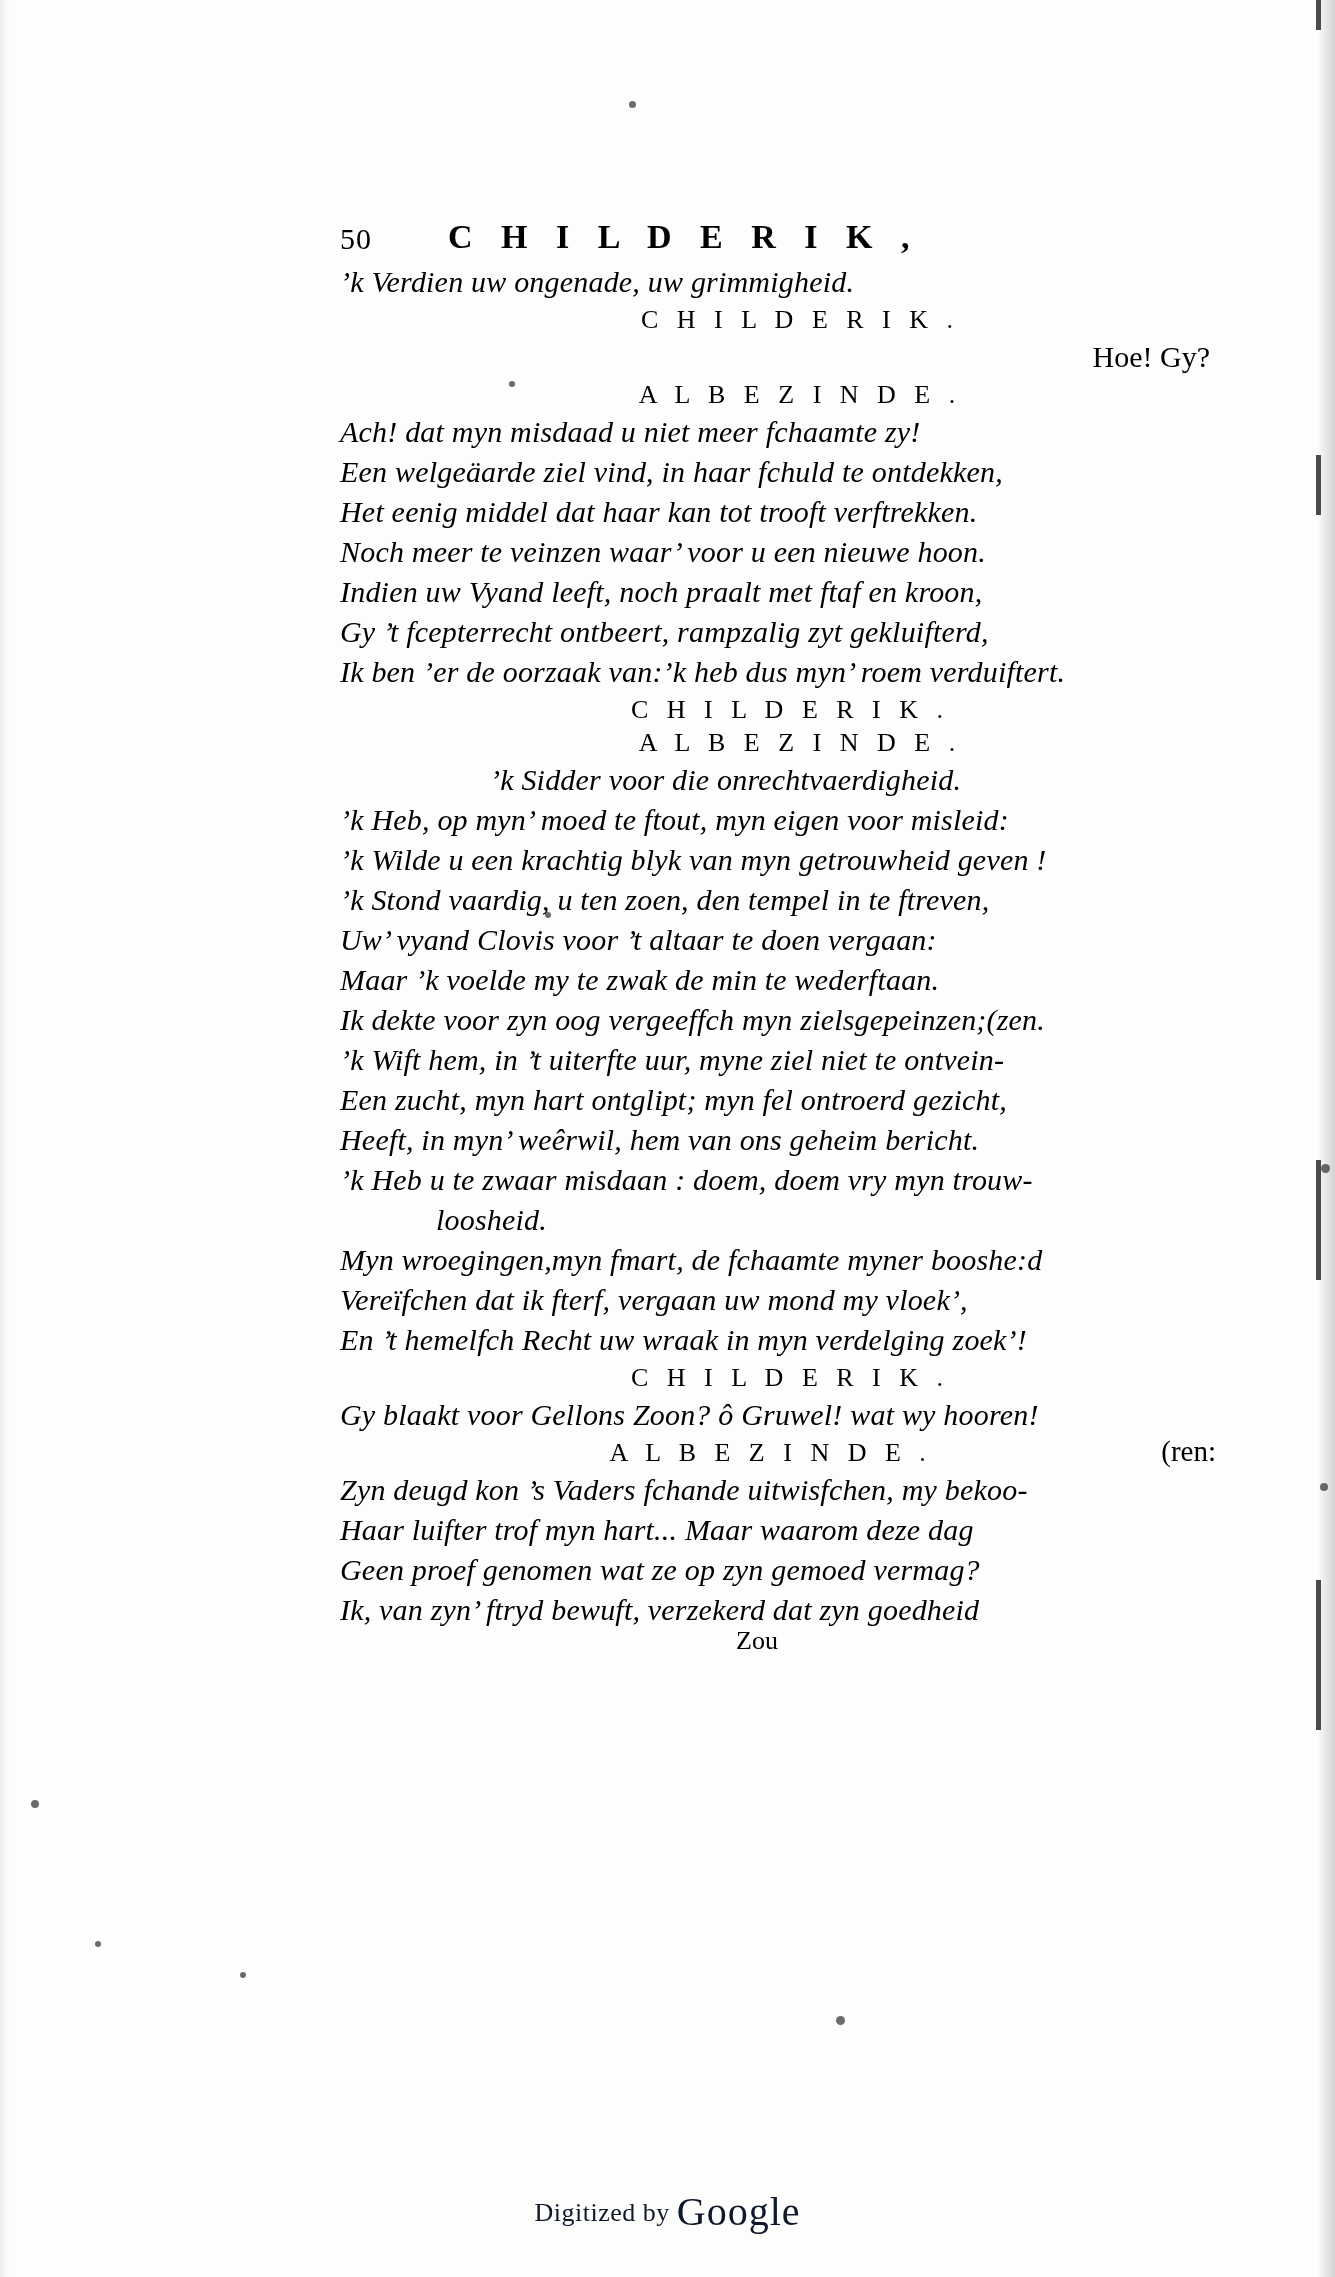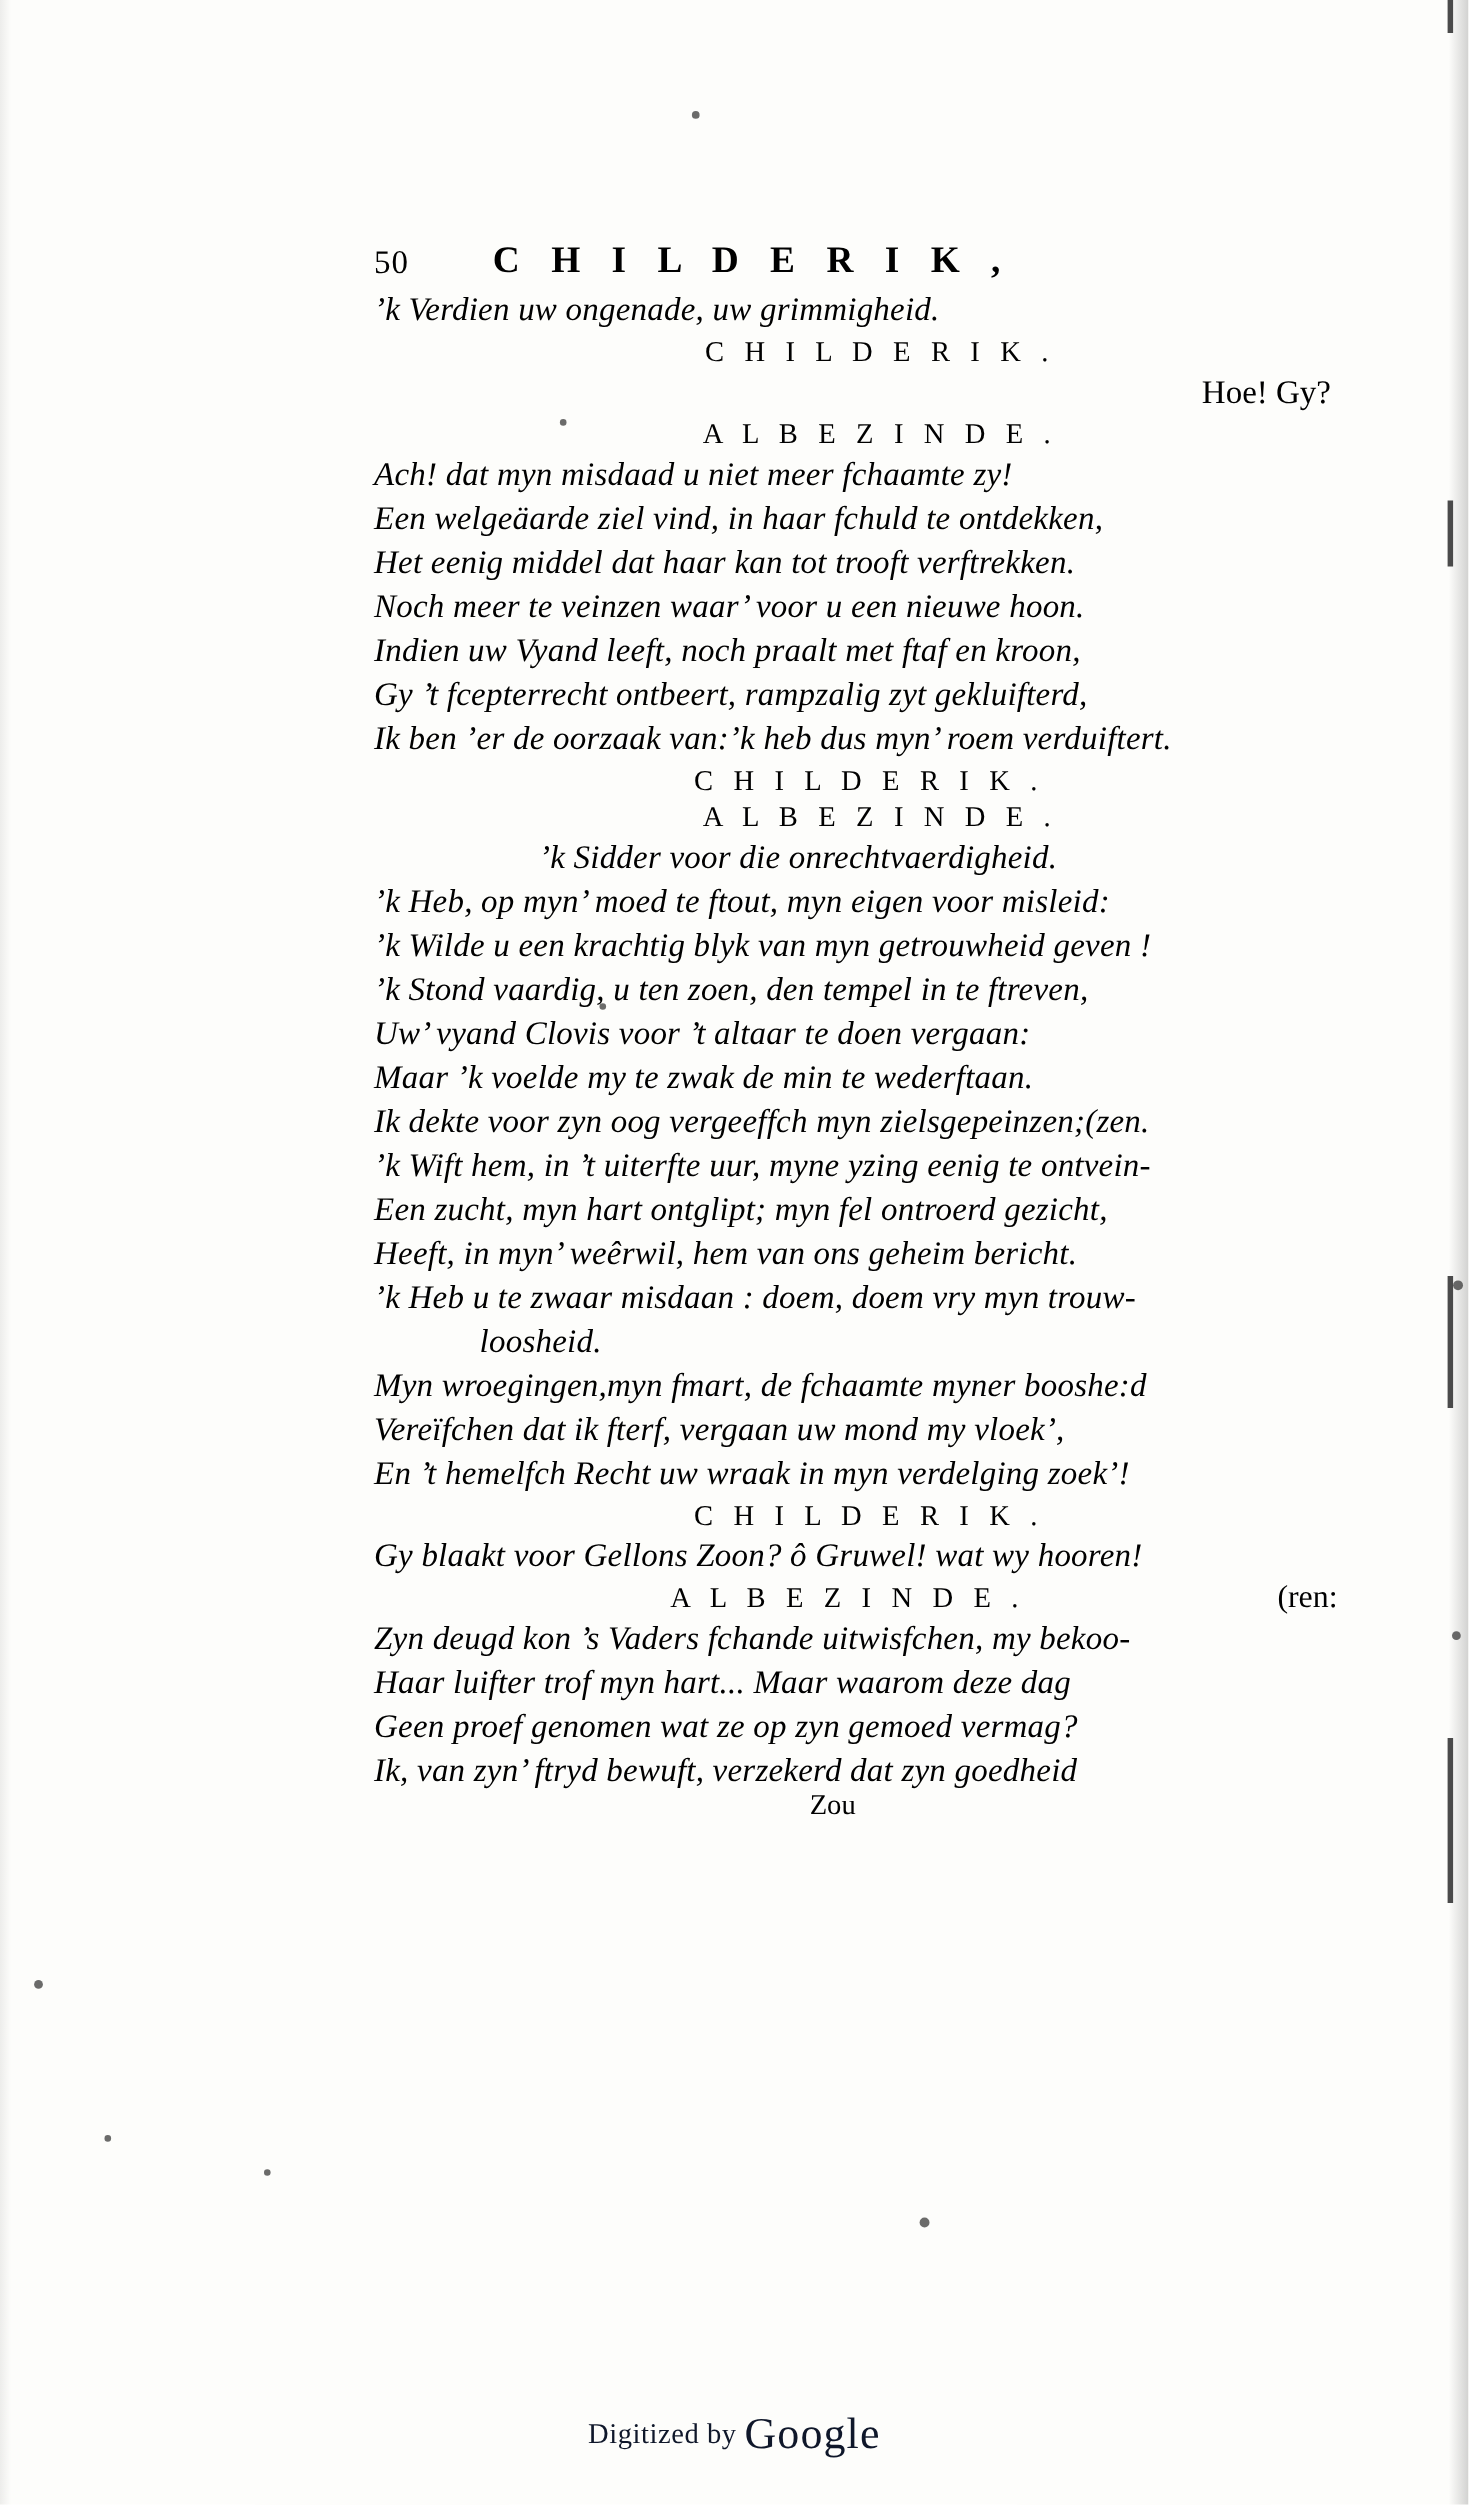--- a/index.html
+++ b/index.html
@@ -183,21 +183,21 @@
 
     <div class="speaker indent-a">A L B E Z I N D E .</div>
 
     <div class="line indent-3">’k Sidder voor die onrechtvaerdigheid.</div>
     <div class="line">’k Heb, op myn’ moed te ftout, myn eigen voor misleid:</div>
     <div class="line">’k Wilde u een krachtig blyk van myn getrouwheid geven !</div>
     <div class="line">’k Stond vaardig, u ten zoen, den tempel in te ftreven,</div>
     <div class="line">Uw’ vyand Clovis voor ’t altaar te doen vergaan:</div>
     <div class="line">Maar ’k voelde my te zwak de min te wederftaan.</div>
     <div class="line">Ik dekte voor zyn oog vergeeffch myn zielsgepeinzen;(zen.</div>
-    <div class="line">’k Wift hem, in ’t uiterfte uur, myne yzing eenig te ontvein-</div>
+    <div class="line">’k Wift hem, in ’t uiterfte uur, myne ziel niet te ontvein-</div>
     <div class="line">Een zucht, myn hart ontglipt; myn fel ontroerd gezicht,</div>
     <div class="line">Heeft, in myn’ weêrwil, hem van ons geheim bericht.</div>
     <div class="line">’k Heb u te zwaar misdaan : doem, doem vry myn trouw-</div>
     <div class="line indent-2">loosheid.</div>
     <div class="line">Myn wroegingen,myn fmart, de fchaamte myner booshe:d</div>
     <div class="line">Vereïfchen dat ik fterf, vergaan uw mond my vloek’,</div>
     <div class="line">En ’t hemelfch Recht uw wraak in myn verdelging zoek’!</div>
 
     <div class="speaker indent-b">C H I L D E R I K .</div>
 

